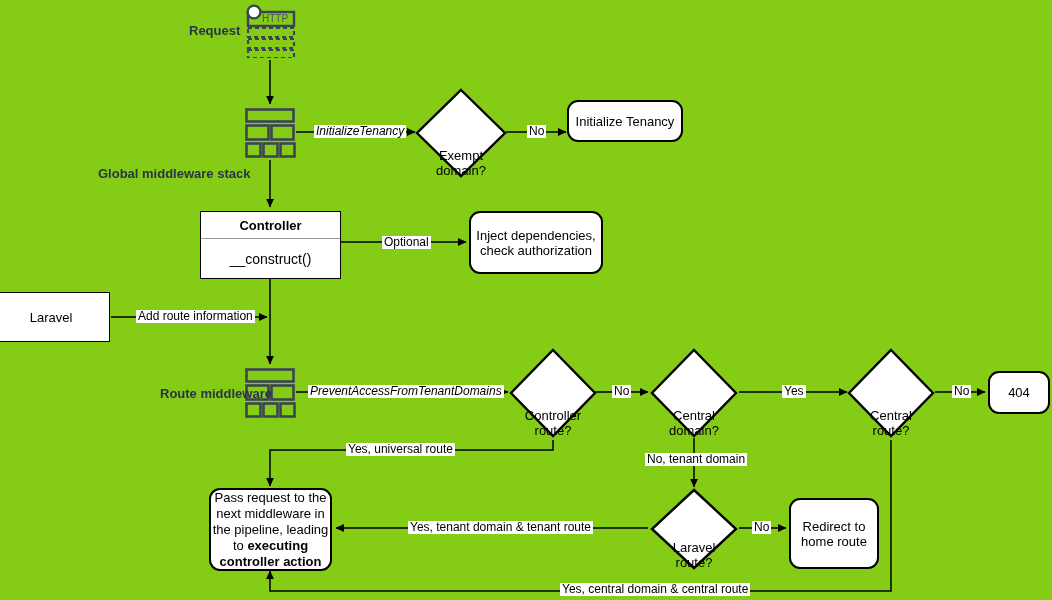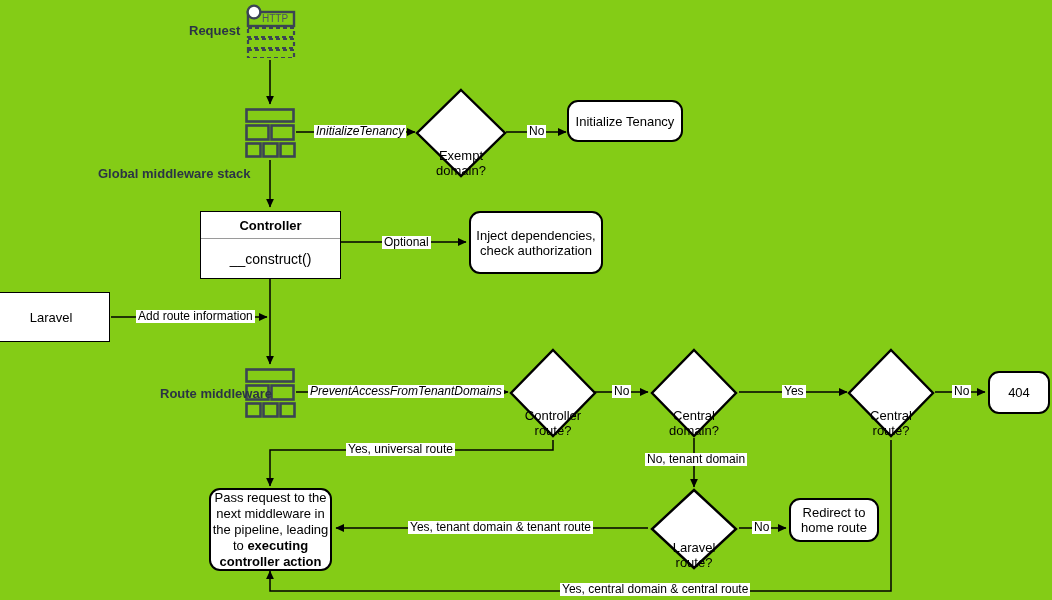--- a/index.html
+++ b/index.html
@@ -297,21 +297,21 @@
     </svg>
     <div class="txt">
       <div>
         <div>Laravel</div>
         <div>route?</div>
       </div>
     </div>
   </div>
   <div class="edge-label" style="left:752px; top:521px;">No</div>
 
-  <div class="node rounded" style="left:789px; top:498px; width:90px; height:44px;">
+  <div class="node rounded" style="left:789px; top:498px; width:90px; height:71px;">
     <div>
       <div>Redirect to</div>
       <div>home route</div>
     </div>
   </div>
 
   <div class="edge-label" style="left:408px; top:521px;">Yes, tenant domain &amp; tenant route</div>
   <div class="edge-label" style="left:560px; top:583px;">Yes, central domain &amp; central route</div>
 
   <div class="node rounded" style="left:209px; top:488px; width:123px; height:83px;">

